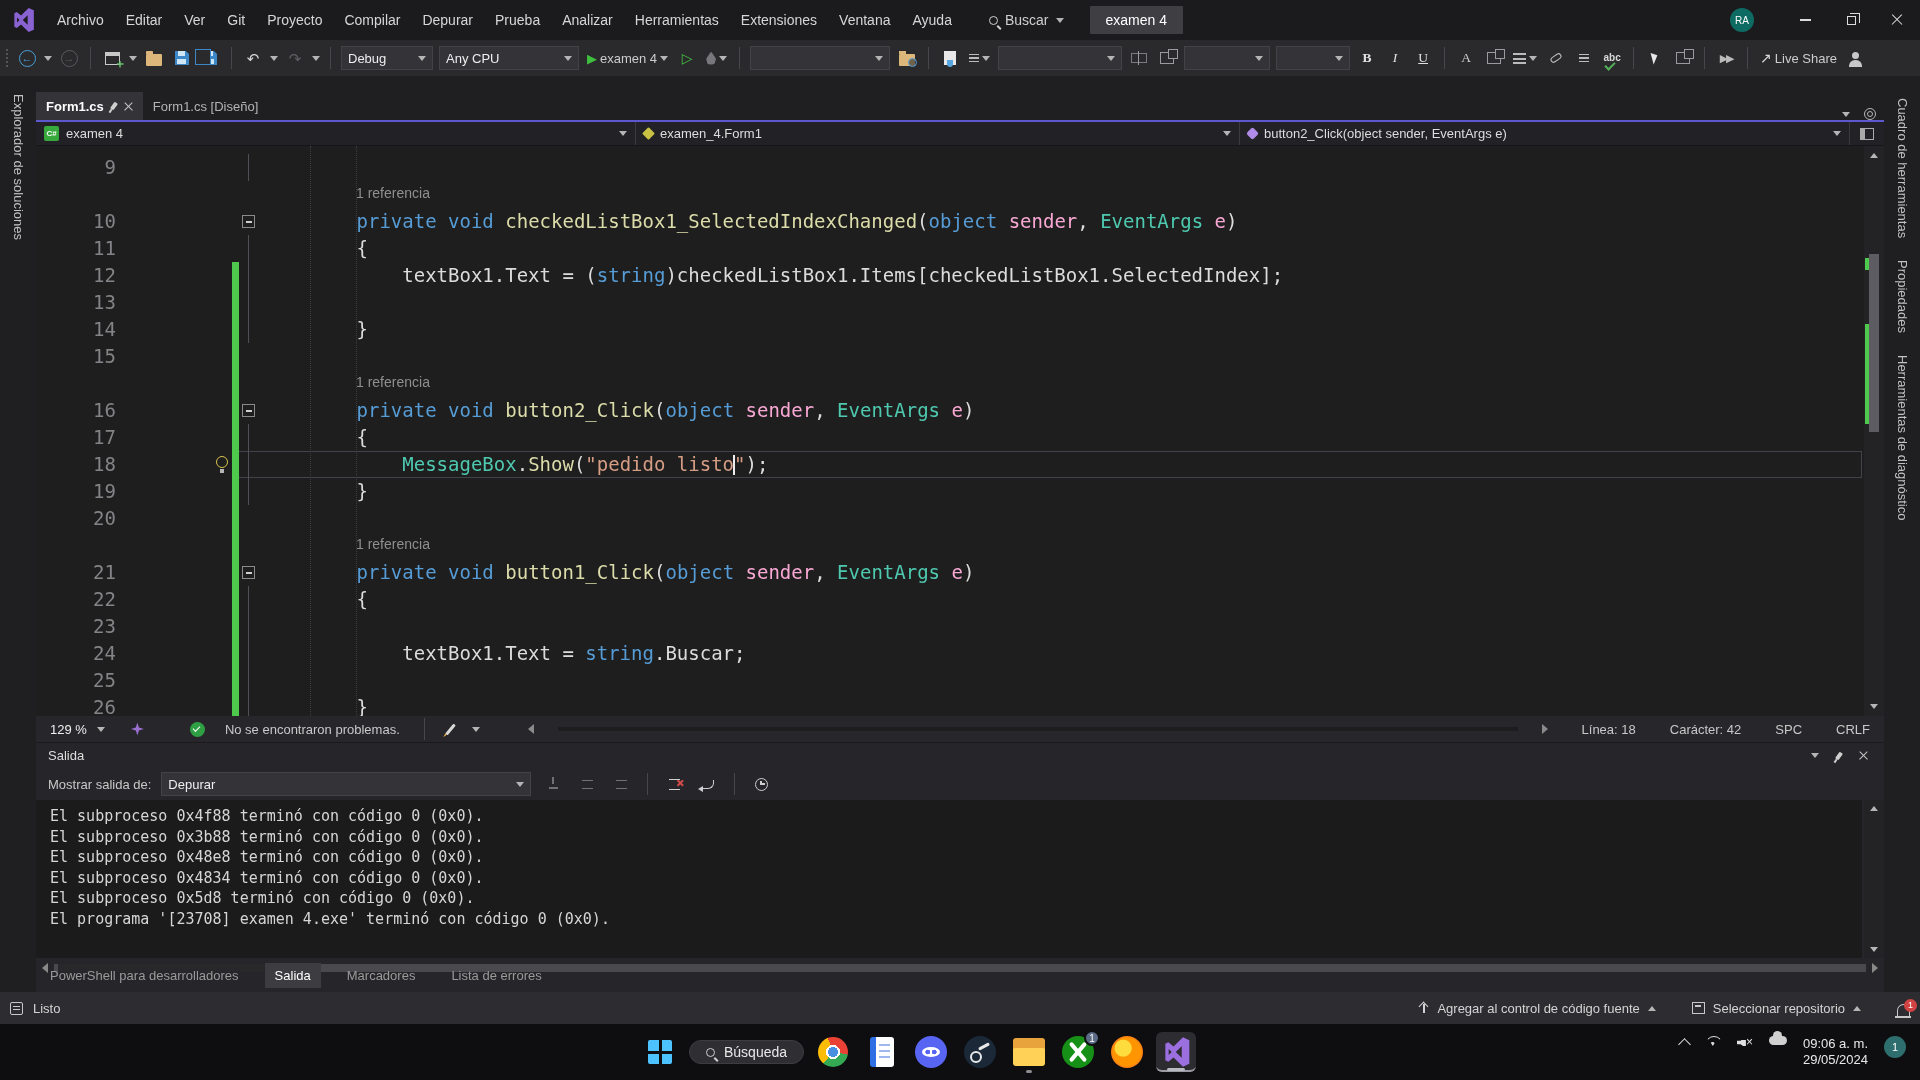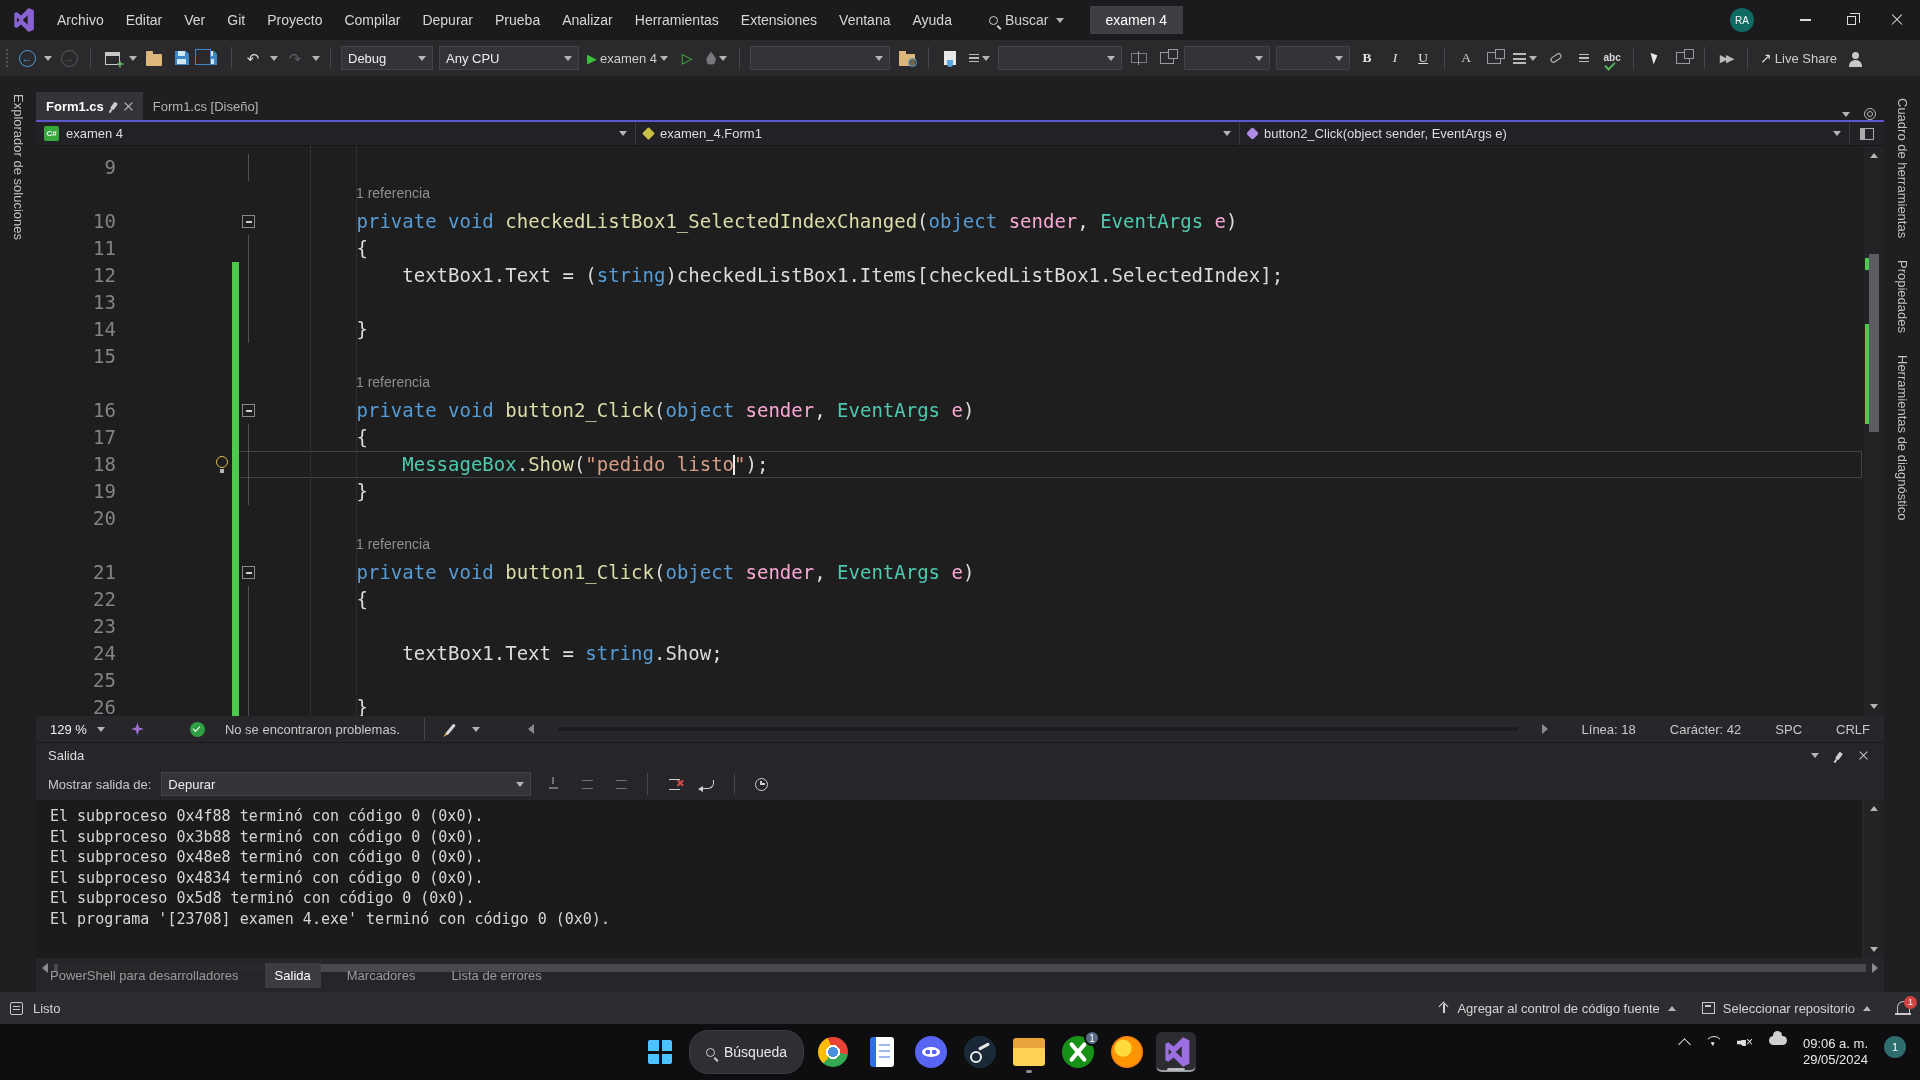--- a/index.html
+++ b/index.html
@@ -178,41 +178,41 @@
   
   #paneltabs{position:absolute;left:36px;right:36px;top:960px;height:30px;display:flex;align-items:center;gap:16px;font-size:13px;padding-left:4px}
   .ptab{padding:5px 10px;color:#9a9a9a}
   .ptab.active{background:#3c3c41;color:#fff}
 
   
   #statusbar{position:absolute;left:0;top:992px;width:1920px;height:32px;background:#2d2d31;
     display:flex;align-items:center;font-size:13px;color:#d4d4d4;padding:0 10px;gap:10px}
   .tasks-ic{width:13px;height:13px;border:1.5px solid #c8c8c8;border-radius:2px;position:relative}
   .tasks-ic::after{content:"";position:absolute;left:2px;top:3px;width:7px;height:1.4px;background:#c8c8c8;box-shadow:0 3px 0 #c8c8c8}
-  #statusbar-right{margin-left:auto;display:flex;align-items:flex-start;gap:26px}
+  #statusbar-right{margin-left:auto;display:flex;align-items:flex-end;gap:36px}
   .sb-item{display:flex;align-items:center;gap:8px}
   .up-arrow{width:10px;height:10px;position:relative}
   .up-arrow::before{content:"";position:absolute;left:4px;top:1px;width:1.6px;height:9px;background:#d4d4d4}
   .up-arrow::after{content:"";position:absolute;left:1px;top:0;width:6px;height:6px;border-left:1.6px solid #d4d4d4;border-top:1.6px solid #d4d4d4;transform:rotate(45deg)}
   .repo-ic{width:13px;height:12px;border:1.5px solid #c8c8c8;position:relative}
   .repo-ic::after{content:"";position:absolute;left:2px;top:2px;width:6px;height:2px;background:#c8c8c8}
   .bell-ic{width:13px;height:12px;border:1.6px solid #c8c8c8;border-bottom:none;border-radius:7px 7px 0 0;position:relative}
   .bell-ic::after{content:"";position:absolute;left:-3px;bottom:-2px;width:16px;height:1.6px;background:#c8c8c8}
   .red-badge{position:absolute;right:-7px;top:-5px;min-width:13px;height:13px;border-radius:7px;background:#d14343;
     color:#fff;font-size:9px;display:flex;align-items:center;justify-content:center;padding:0 2px}
 
   
   #taskbar{position:absolute;left:0;top:1024px;width:1920px;height:56px;background:#0e0e10;display:flex;align-items:center}
   #tb-center{position:absolute;left:640px;display:flex;align-items:center;gap:9px}
   .app{position:relative;width:40px;height:40px;border-radius:6px;display:flex;align-items:center;justify-content:center;flex:none}
   .app.active-app{background:#2d2d31;box-shadow:inset 0 -3px 0 -1px #9a9aa2}
   .win-ic{width:24px;height:24px;border-radius:2px;
     background:linear-gradient(#0e0e10,#0e0e10) center/100% 3px no-repeat,
                linear-gradient(#0e0e10,#0e0e10) center/3px 100% no-repeat,#4cc2ff}
-  #tb-search{height:44px;background:#2e2e33;border:1px solid #3c3c41;border-radius:19px;display:flex;align-items:center;gap:9px;
+  #tb-search{height:24px;background:#2e2e33;border:1px solid #3c3c41;border-radius:19px;display:flex;align-items:center;gap:9px;
     padding:0 16px;color:#e8e8e8;font-size:14px}
   .chrome-ic{width:30px;height:30px;border-radius:50%;
     background:radial-gradient(circle,#4a90e2 0 5px,#fff 5px 7px,transparent 7px),
                conic-gradient(from -20deg,#ea4335 0 120deg,#34a853 0 240deg,#fbbc05 0 360deg)}
   .notepad-ic{width:24px;height:30px;border-radius:3px;background:linear-gradient(90deg,#2f6fe4 0 6px,#fff 6px);position:relative}
   .notepad-ic::after{content:"";position:absolute;left:9px;top:7px;width:11px;height:14px;
     background:repeating-linear-gradient(#9db9f0 0 2px,transparent 2px 6px)}
   .discord-ic{width:32px;height:32px;border-radius:50%;background:#5865f2;position:relative}
   .discord-ic::after{content:"";position:absolute;left:7px;top:11px;width:18px;height:10px;border-radius:50%;
     background:radial-gradient(circle at 32% 50%,#5865f2 2.2px,transparent 2.6px),
@@ -571,21 +571,21 @@
           </div>
           <div class="slot">
             <span class="greenbar"></span>
             <span class="flineseg"></span>
             <span class="lnum">23</span>
           </div>
           <div class="slot">
             <span class="greenbar"></span>
             <span class="flineseg"></span>
             <span class="lnum">24</span>
-            <span class="codeline"><span class="tk-w">            textBox1.Text = </span><span class="tk-k">string</span><span class="tk-w">.Show;</span></span>
+            <span class="codeline"><span class="tk-w">            textBox1.Text = </span><span class="tk-k">string</span><span class="tk-w">.Buscar;</span></span>
           </div>
           <div class="slot">
             <span class="greenbar"></span>
             <span class="flineseg"></span>
             <span class="lnum">25</span>
           </div>
           <div class="slot">
             <span class="greenbar"></span>
             <span class="flineseg"></span>
             <span class="lnum">26</span>

